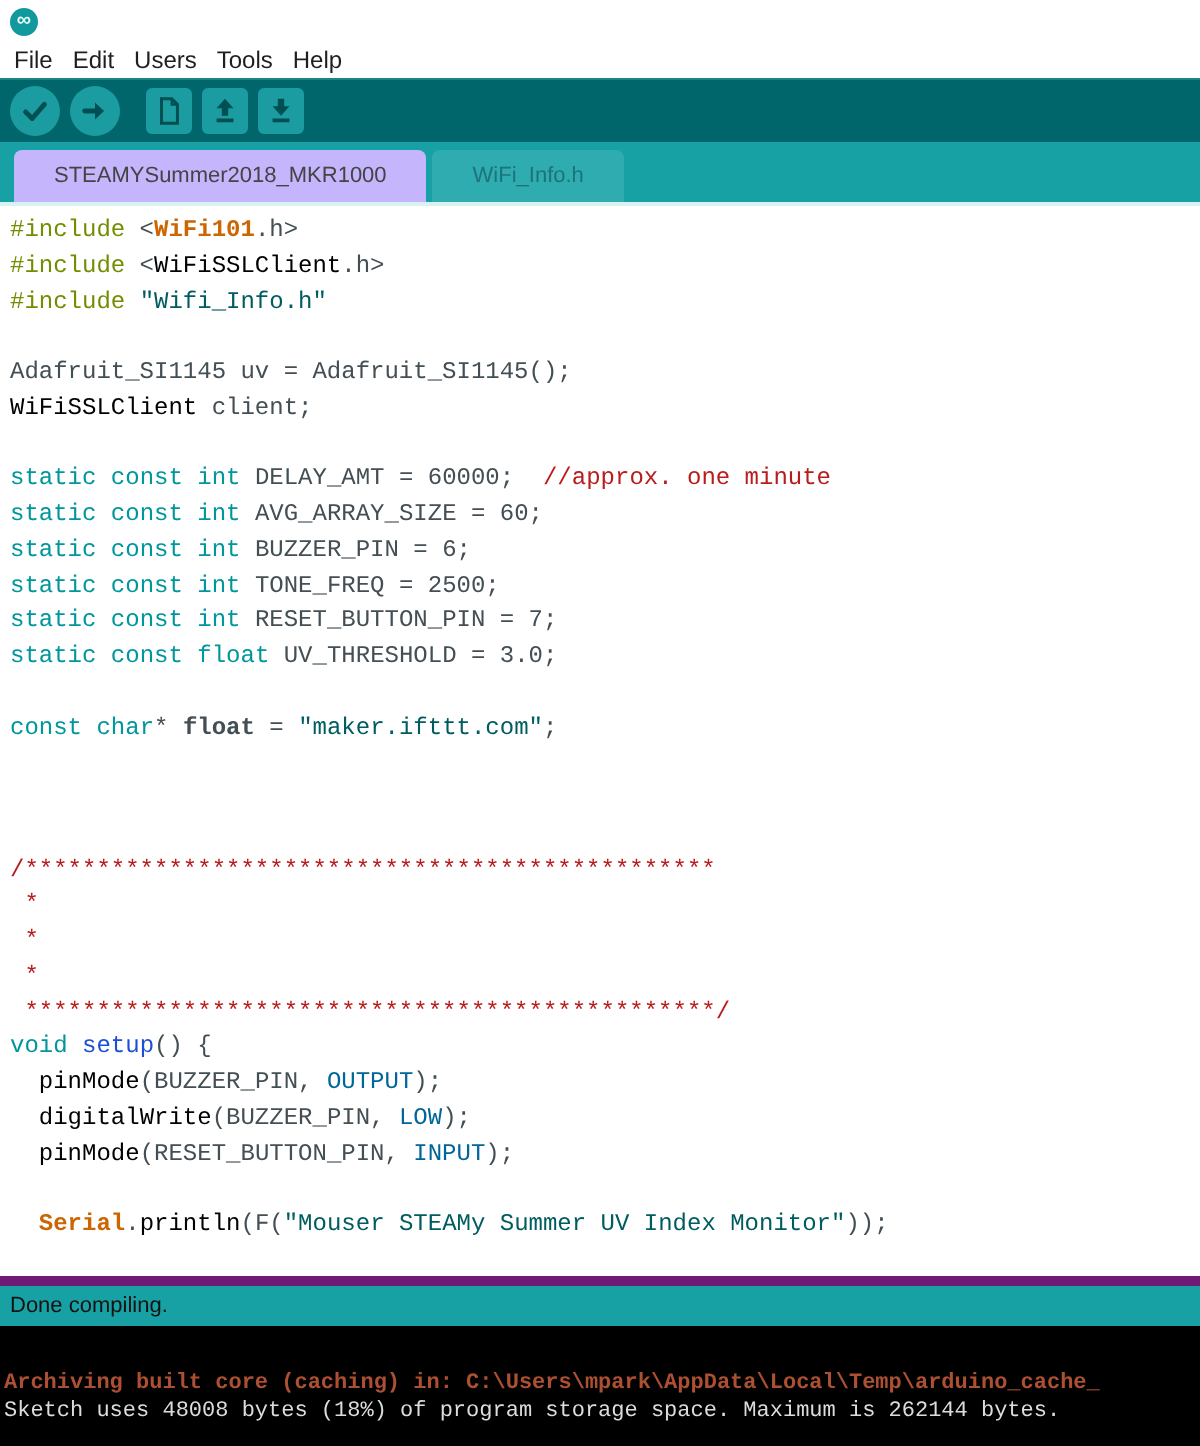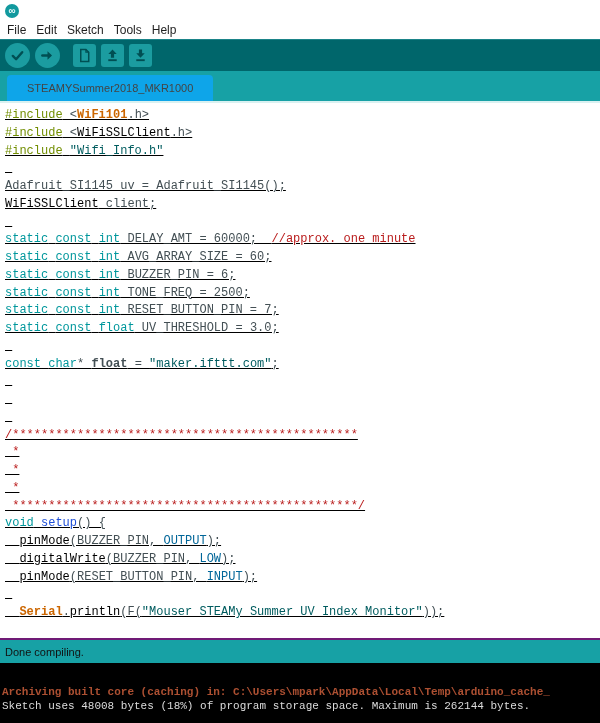--- a/index.html
+++ b/index.html
@@ -48,45 +48,45 @@
   
   .tabstrip {
     height: 30px; background: #17a1a5; flex: 0 0 auto;
     display: flex; align-items: flex-end; padding-left: 7px;
   }
   .tab {
     height: 26px; display: flex; align-items: center;
     padding: 0 20px; font-size: 11px; border-radius: 4px 4px 0 0;
     margin-right: 3px; cursor: pointer; white-space: nowrap;
   }
-  .tab.active { background: #0ea5e9; color: #444444; }
+  .tab.active { background: #c4b5fd; color: #444444; }
   .tab.inactive { background: #2facb0; color: #1d7478; }
 
   
   .editor {
     flex: 1 1 auto; background: #ffffff; overflow: hidden;
     border-top: 2px solid #d9f1f1;
     padding: 4px 0 0 5px;
-    font-family: "Liberation Mono", monospace; font-size: 12px; text-decoration: underline;
+    font-family: "Liberation Mono", monospace; font-size: 12px;
   }
   .code-line { height: 17.75px; line-height: 17.75px; white-space: pre; }
   .tok-d  { color: #434f54; }
   .tok-db { color: #434f54; font-weight: bold; }
   .tok-p  { color: #728e00; }
   .tok-k  { color: #00979c; }
   .tok-l  { color: #006699; }
   .tok-f  { color: #000000; }
   .tok-b  { color: #cc6600; font-weight: bold; }
   .tok-s  { color: #005c5f; }
   .tok-c  { color: #b91c1c; }
   .tok-o  { color: #1d4ed8; }
 
   
   .statusbar {
-    height: 25px; background: #17a1a5; border-top: 2px solid #701a75;
+    height: 25px; background: #17a1a5; border-top: 5px solid #701a75;
     display: flex; align-items: center; padding-left: 5px; flex: 0 0 auto;
   }
   .status-text { font-size: 11px; color: #121212; }
 
   
   .console {
     height: 60px; background: #000000; flex: 0 0 auto;
     font-family: "Liberation Mono", monospace; font-size: 11px;
     padding: 22px 0 0 2px; overflow: hidden;
   }
@@ -99,21 +99,21 @@
 
 <div class="window">
 
   <div class="titlebar">
     <div class="app-icon">∞</div>
   </div>
 
   <div class="menubar">
     <div class="menu-item">File</div>
     <div class="menu-item">Edit</div>
-    <div class="menu-item">Sketch</div>
+    <div class="menu-item">Users</div>
     <div class="menu-item">Tools</div>
     <div class="menu-item">Help</div>
   </div>
 
   <div class="toolbar">
     <button class="tb-btn tb-round" title="Verify">
       <span>
         <svg width="15" height="15" viewBox="0 0 16 16">
             <path d="M3 8.5 L6.5 12 L13 4.5" fill="none" stroke="#004f53" stroke-width="2.6" stroke-linecap="round" stroke-linejoin="round"></path>
           </svg>
@@ -149,20 +149,21 @@
         <svg width="15" height="15" viewBox="0 0 16 16">
             <path d="M8 10.5 L3.5 5.5 H6.3 V1.5 H9.7 V5.5 H12.5 Z" fill="#004f53"></path>
             <rect x="3.5" y="12" width="9" height="2" fill="#004f53"></rect>
           </svg>
       </span>
     </button>
   </div>
 
   <div class="tabstrip">
     <div class="tab active">STEAMYSummer2018_MKR1000</div>
+    <div class="tab inactive">WiFi_Info.h</div>
   </div>
 
   <div class="editor">
       <div class="code-line"><span class="tok-p">#include</span><span class="tok-d"> &lt;</span><span class="tok-b">WiFi101</span><span class="tok-d">.h&gt;</span></div>
       <div class="code-line"><span class="tok-p">#include</span><span class="tok-d"> &lt;</span><span class="tok-f">WiFiSSLClient</span><span class="tok-d">.h&gt;</span></div>
       <div class="code-line"><span class="tok-p">#include</span><span class="tok-d"> </span><span class="tok-s">"Wifi_Info.h"</span></div>
       <div class="code-line">&nbsp;</div>
       <div class="code-line"><span class="tok-d">Adafruit_SI1145 uv = Adafruit_SI1145();</span></div>
       <div class="code-line"><span class="tok-f">WiFiSSLClient</span><span class="tok-d"> client;</span></div>
       <div class="code-line">&nbsp;</div>

